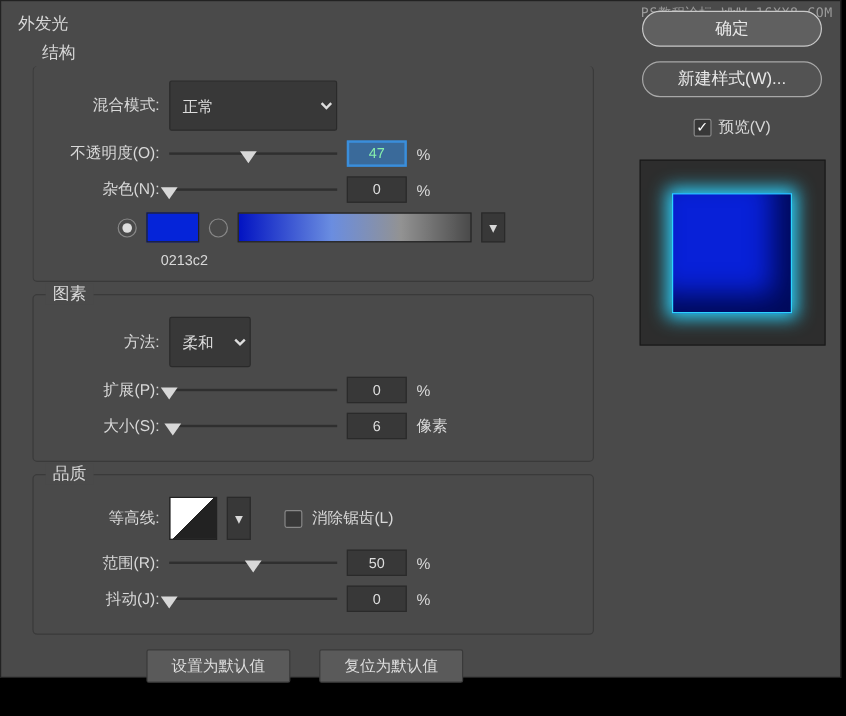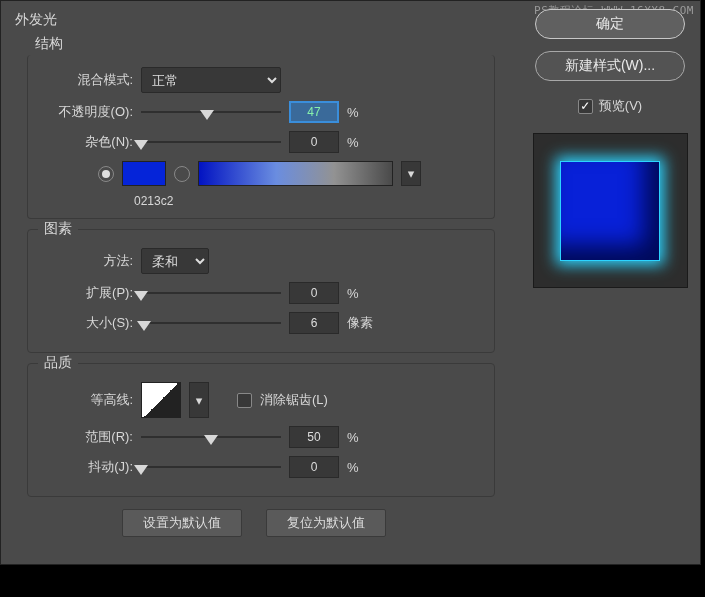--- a/index.html
+++ b/index.html
@@ -5,21 +5,21 @@
 *{box-sizing:border-box;margin:0;padding:0;font-family:"Microsoft YaHei",sans-serif;font-size:13px;color:#d8d8d8}
 body{background:#000;width:705px;height:597px;position:relative}
 .dialog{background:#4a4a4a;width:701px;height:565px;border:1px solid #222;position:relative}
 .main{width:510px;padding:6px 10px 10px 6px}
 .section-title{font-size:14px;margin:4px 0 6px 8px}
 .struct-title{font-size:14px;margin:0 0 4px 28px}
 .fieldset{border:1px solid #3a3a3a;border-radius:4px;margin:0 6px 10px 20px;padding:10px 10px 10px 10px;position:relative}
 .fieldset-label{position:absolute;top:-10px;left:10px;background:#4a4a4a;padding:0 6px;font-size:14px}
 .row{display:flex;align-items:center;margin:8px 0;gap:8px}
 .label{width:95px;text-align:right;font-size:13px}
-select.dropdown{background:#383838;border:1px solid #2a2a2a;color:#ddd;height:26px;padding:2px 6px;border-radius:2px}
+select.dropdown{background:#383838;border:1px solid #2a2a2a;color:#ddd;height:42px;padding:2px 6px;border-radius:2px}
 .dropdown-wide{width:140px}
 .dropdown-narrow{width:68px}
 .slider-track{flex:0 0 140px;height:20px;position:relative;display:flex;align-items:center}
 .slider-line{height:2px;background:#2f2f2f;width:100%;position:relative}
 .slider-thumb{position:absolute;top:50%;width:0;height:0;border-left:7px solid transparent;border-right:7px solid transparent;border-top:10px solid #d8d8d8;transform:translate(-50%,-2px)}
 .numfield{width:50px;height:22px;background:#383838;border:1px solid #2a2a2a;color:#ddd;text-align:center;font-size:12px}
 .numfield.sel{border:2px solid #3a8edb;background:#3a6a9a;color:#86efac}
 .unit{width:30px}
 .radiogrp{display:flex;align-items:center;gap:8px;margin-left:60px}
 .radio{width:16px;height:16px;border-radius:50%;border:1px solid #888;display:flex;align-items:center;justify-content:center}

